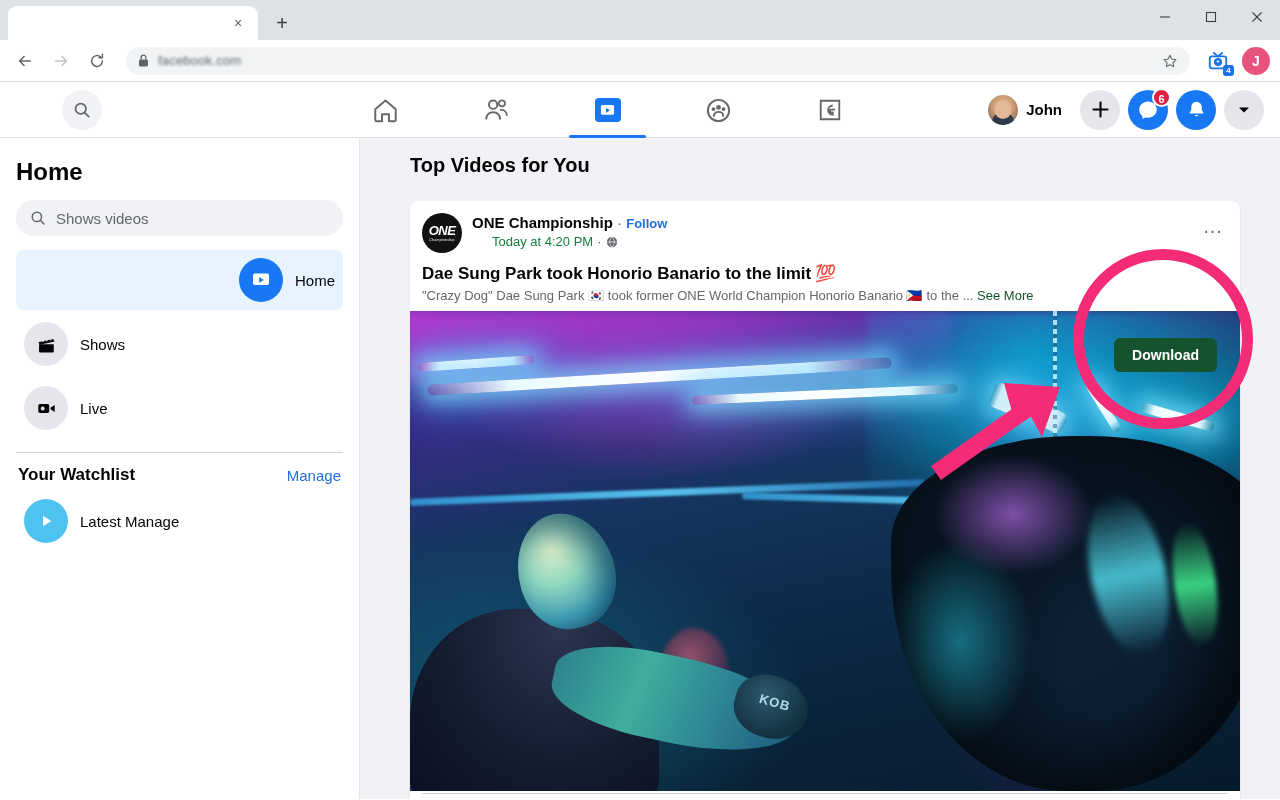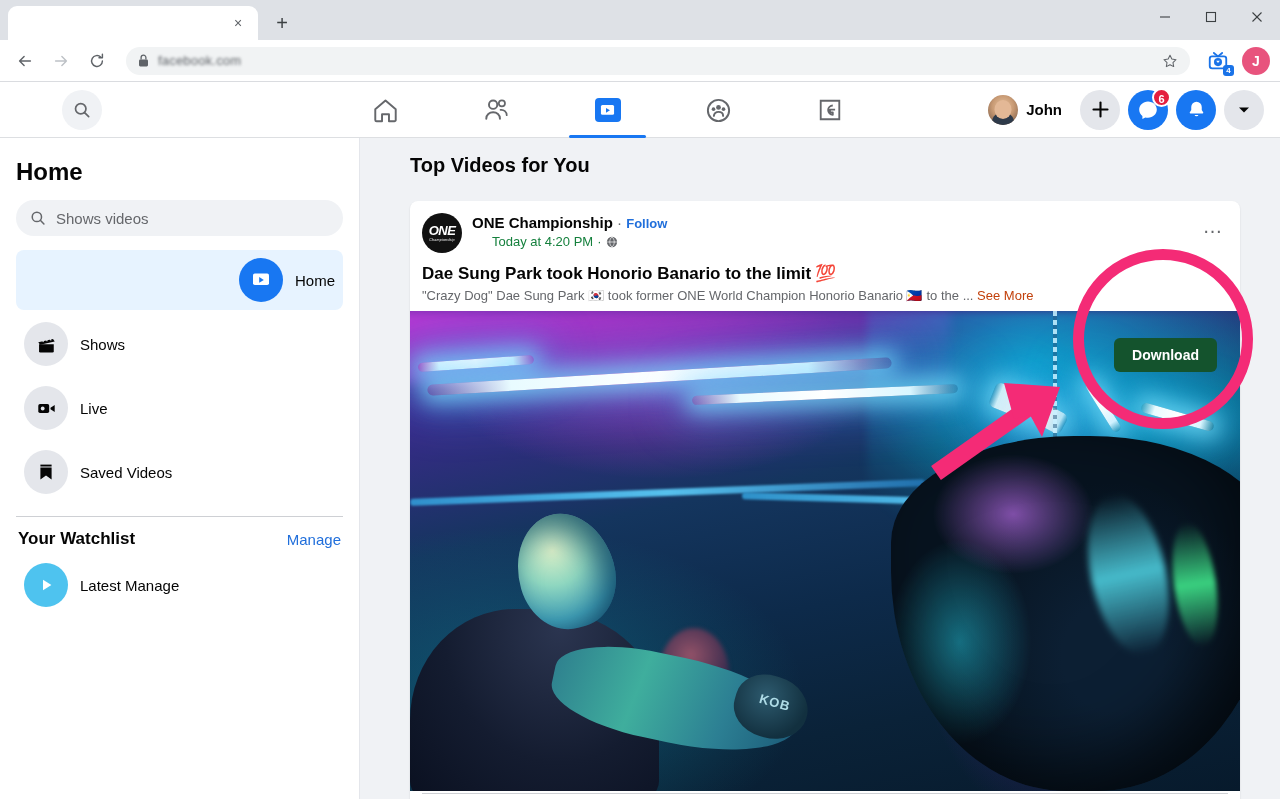--- a/index.html
+++ b/index.html
@@ -367,21 +367,21 @@
     font-weight: bold;
     color: #050505;
   }
   .post-desc {
     padding: 4px 12px 8px 12px;
     font-size: 13px;
     color: #65676b;
     white-space: nowrap;
     overflow: hidden;
   }
-  .post-seemore { color: #c2410c; }
+  .post-seemore { color: #14532d; }
 
   .video-wrap {
     position: relative;
     width: 100%;
     height: 480px;
     background: #0b1430;
     overflow: hidden;
   }
   .video-thumb {
     position: absolute;
@@ -753,29 +753,20 @@
       <div class="nav-icon-circle">
         <svg width="21" height="21" viewBox="0 0 22 22">
             <rect x="2.4" y="6.2" width="11.4" height="9.6" rx="1.8" fill="currentColor"></rect>
             <path d="M15.2 10.2l4.4-2.8v7.2l-4.4-2.8z" fill="currentColor"></path>
             <circle cx="7" cy="11" r="2" fill="#e4e6eb"></circle>
           </svg>
       </div>
       <span class="nav-label">Live</span>
     </div>
 
-    <div class="nav-item">
-      <div class="nav-icon-circle">
-        <svg width="20" height="20" viewBox="0 0 20 20">
-            <path d="M4.4 2.6h11.2v1.9H4.4z" fill="currentColor"></path>
-            <path d="M4.4 5.6h11.2v11.8L10 13.4l-5.6 4z" fill="currentColor"></path>
-          </svg>
-      </div>
-      <span class="nav-label">Saved Videos</span>
-    </div>
 
     <div class="sidebar-divider"></div>
 
     <div class="watchlist-header">
       <span class="watchlist-title">Your Watchlist</span>
       <span class="watchlist-manage">Manage</span>
     </div>
 
     <div class="nav-item">
       <div class="nav-icon-circle lightblue">

